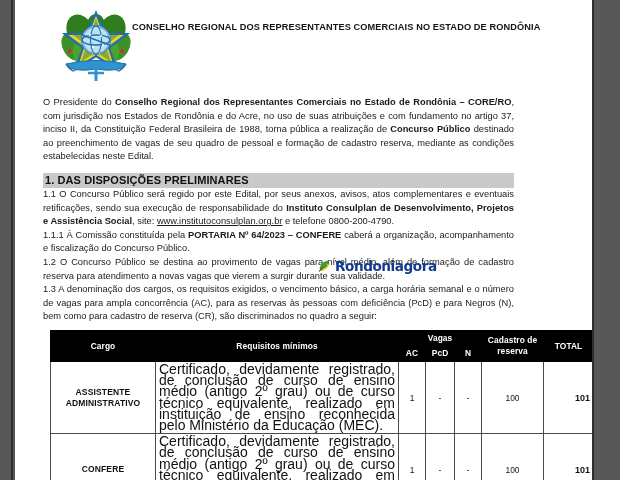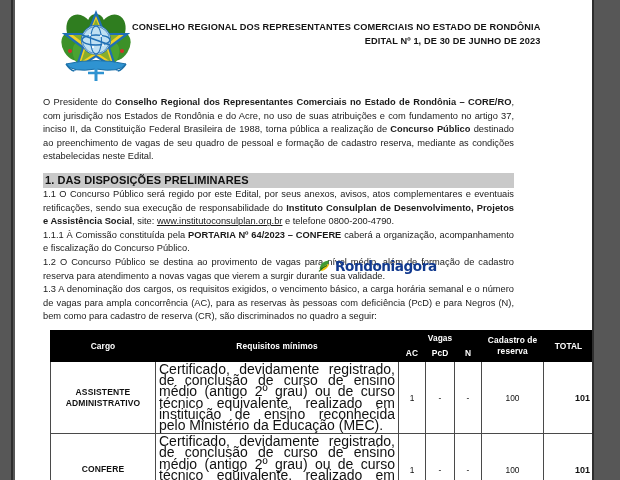--- a/index.html
+++ b/index.html
@@ -257,21 +257,20 @@
             <path d="M6 57 Q10 63 14 64" stroke="#1a6fa8" stroke-width="1.4" fill="none"></path>
             <path d="M66 57 Q62 63 58 64" stroke="#1a6fa8" stroke-width="1.4" fill="none"></path>
 
             <rect x="34.5" y="60" width="3" height="14" fill="#2f93d1"></rect>
             <path d="M28 66 L44 66" stroke="#2f93d1" stroke-width="2.5"></path>
           </svg>
         </div>
 
         <div class="header-titles">
           <div class="line">CONSELHO REGIONAL DOS REPRESENTANTES COMERCIAIS NO ESTADO DE RONDÔNIA</div>
-          <div class="line">EDITAL Nº 1, DE 30 DE JUNHO DE 2023</div>
         </div>
       </div>
 
       <div class="body-block">
         <p class="para"><span>O Presidente do </span><b>Conselho Regional dos Representantes Comerciais no Estado de Rondônia – CORE/RO</b><span>, com jurisdição nos Estados de Rondônia e do Acre, no uso de suas atribuições e com fundamento no artigo 37, inciso II, da Constituição Federal Brasileira de 1988, torna pública a realização de </span><b>Concurso Público</b><span> destinado ao preenchimento de vagas de seu quadro de pessoal e formação de cadastro reserva, mediante as condições estabelecidas neste Edital.</span></p>
       </div>
 
       <div class="gap-9"></div>
 
       <div class="body-block">

